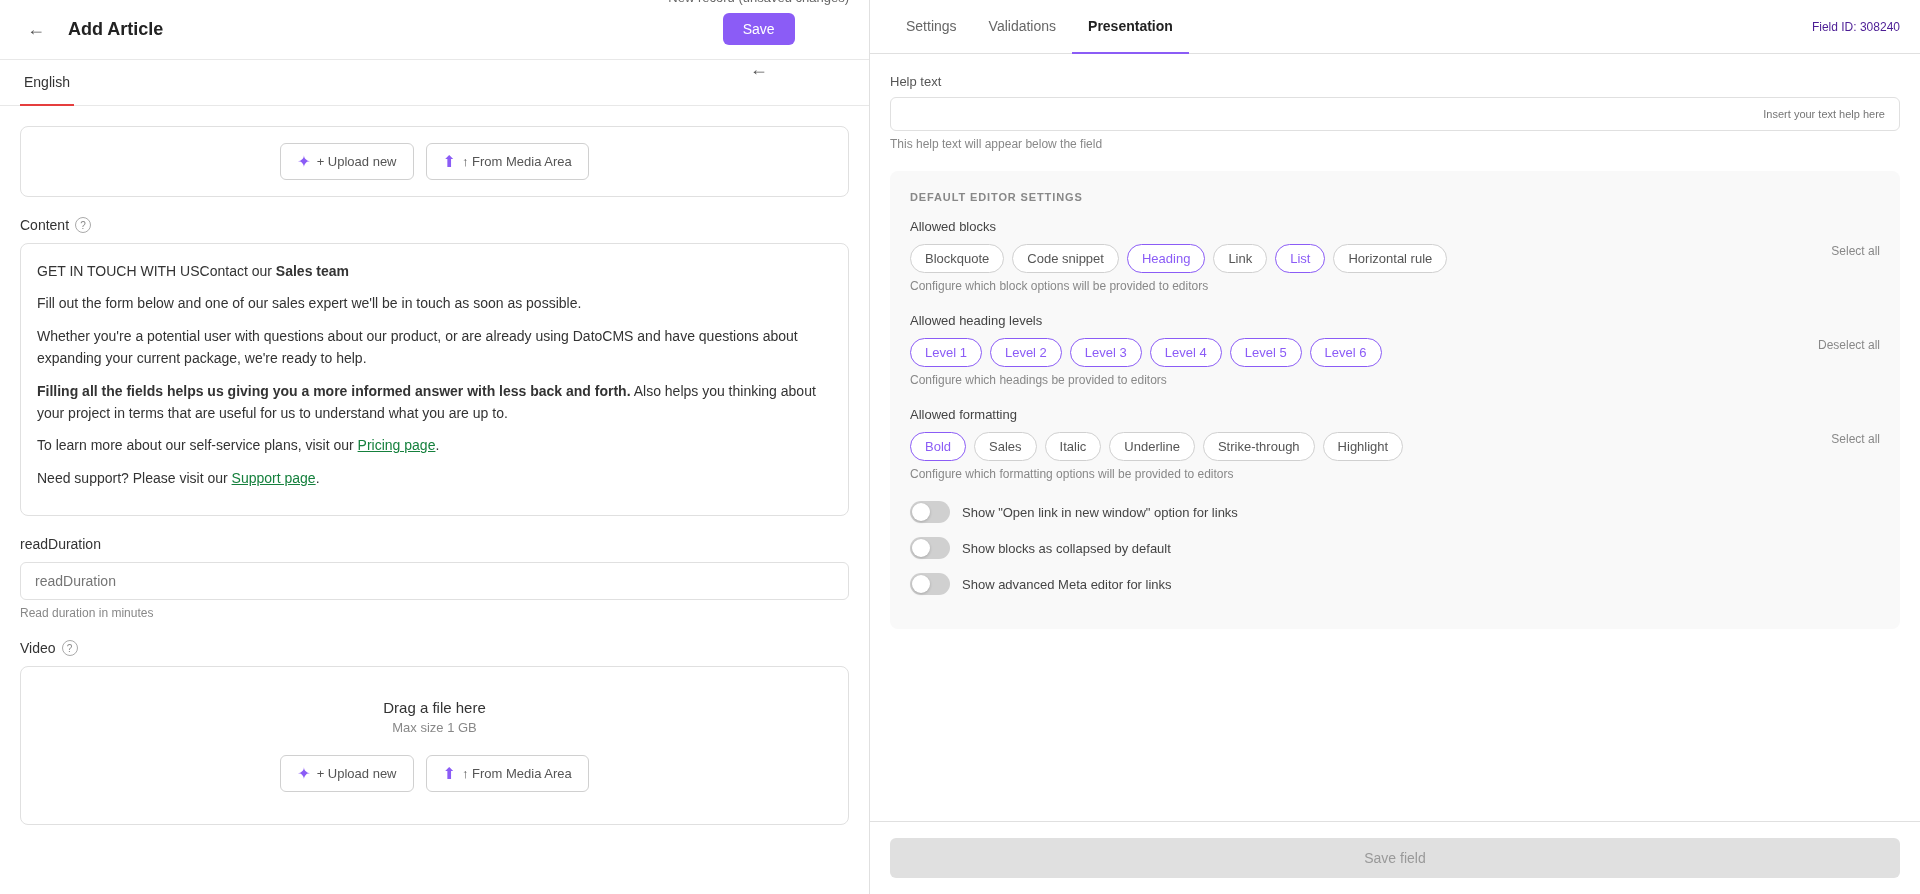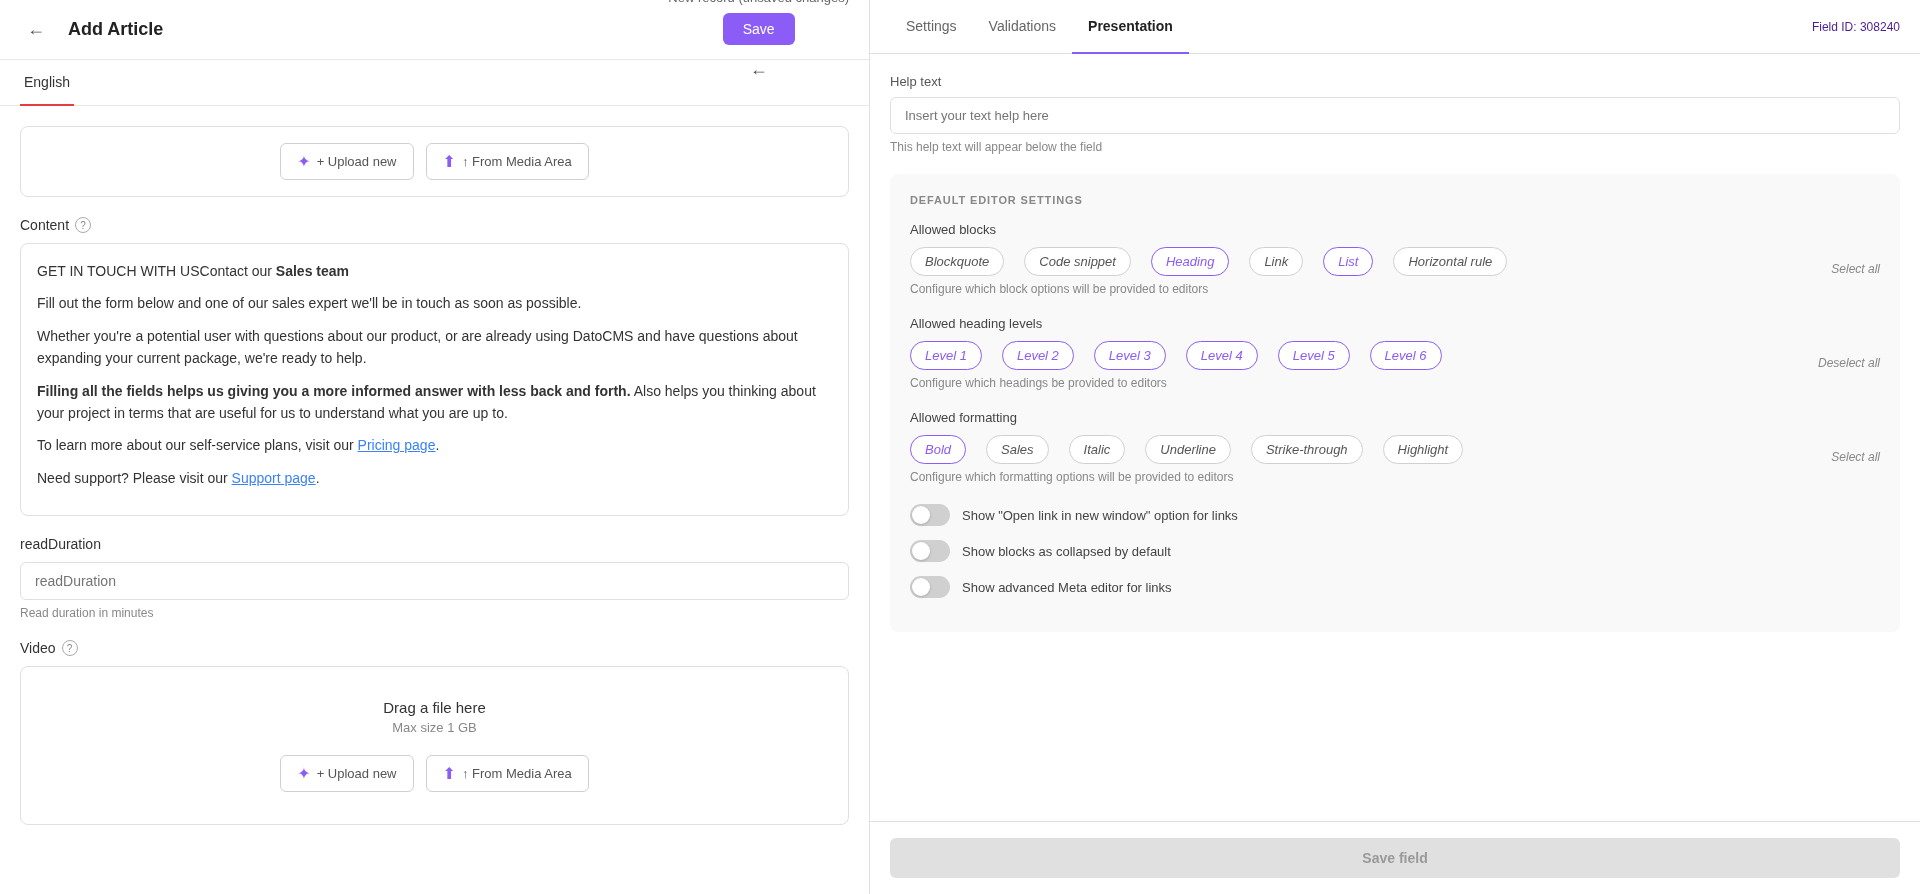--- a/index.html
+++ b/index.html
@@ -25,21 +25,21 @@
     .upload-section { background: #fff; border: 1px solid #e0e0e0; border-radius: 8px; padding: 16px; margin-bottom: 20px; display: flex; justify-content: center; gap: 12px; }
     .upload-btn { display: flex; align-items: center; gap: 6px; padding: 8px 16px; border: 1px solid #d0d0d0; border-radius: 6px; background: #fff; cursor: pointer; font-size: 13px; color: #555; }
     .upload-btn .icon { color: #8b5cf6; font-size: 16px; }
 
     .section-label { font-size: 14px; font-weight: 500; color: #333; margin-bottom: 10px; display: flex; align-items: center; gap: 6px; }
     .section-label .help-icon { width: 16px; height: 16px; border-radius: 50%; border: 1px solid #aaa; display: inline-flex; align-items: center; justify-content: center; font-size: 10px; color: #888; cursor: pointer; }
 
     .content-editor { border: 1px solid #e0e0e0; border-radius: 8px; padding: 16px; background: #fff; margin-bottom: 20px; line-height: 1.6; font-size: 14px; }
     .content-editor p { margin-bottom: 10px; }
     .content-editor strong { font-weight: 700; }
-    .content-editor a { color: #3b82f6; text-decoration: underline; text-align: center; }
+    .content-editor a { color: #15803d; text-decoration: underline; text-align: center; }
 
     .read-duration-section { margin-bottom: 20px; }
     .input-field { width: 100%; padding: 10px 14px; border: 1px solid #e0e0e0; border-radius: 6px; font-size: 14px; color: #999; background: #fff; margin-bottom: 6px; }
     .input-hint { font-size: 12px; color: #888; }
 
     .video-section { margin-bottom: 20px; }
     .video-upload-area { border: 1px solid #e0e0e0; border-radius: 8px; padding: 32px 16px; background: #fff; text-align: center; }
     .drag-title { font-size: 15px; color: #333; margin-bottom: 4px; }
     .drag-subtitle { font-size: 13px; color: #888; margin-bottom: 20px; }
     .video-upload-btns { display: flex; justify-content: center; gap: 12px; }
@@ -49,42 +49,42 @@
 
     .right-tabs { display: flex; border-bottom: 1px solid #e0e0e0; padding: 0 20px; align-items: center; }
     .right-tab { padding: 18px 16px; font-size: 14px; color: #666; cursor: pointer; border-bottom: 2px solid transparent; margin-bottom: -1px; }
     .right-tab.active { color: #222; font-weight: 600; border-bottom: 2px solid #8b5cf6; }
     .field-id { margin-left: auto; font-size: 12px; color: #4c1d95; }
 
     .right-content { flex: 1; overflow-y: auto; padding: 20px; }
 
     .help-text-section { margin-bottom: 20px; }
     .help-text-label { font-size: 13px; color: #555; margin-bottom: 8px; }
-    .help-text-input { width: 100%; padding: 10px 14px; border: 1px solid #e0e0e0; border-radius: 6px; font-size: 13px; color: #999; background: #fff; }
+    .help-text-input { width: 100%; padding: 10px 14px; border: 1px solid #e0e0e0; border-radius: 6px; font-size: 11px; color: #999; background: #fff; text-align: right; }
     .help-text-hint { font-size: 12px; color: #888; margin-top: 6px; }
 
     .settings-section { background: #f9f9f9; border-radius: 8px; padding: 20px; margin-bottom: 16px; }
     .settings-title { font-size: 11px; font-weight: 700; color: #888; letter-spacing: 0.08em; text-transform: uppercase; margin-bottom: 16px; }
 
     .setting-group { margin-bottom: 20px; }
     .setting-group-label { font-size: 13px; font-weight: 500; color: #444; margin-bottom: 10px; }
     .setting-group-hint { font-size: 12px; color: #888; margin-top: 6px; }
 
-    .chips-row { display: flex; flex-wrap: wrap; gap: 20px; align-items: flex-end; font-style: italic; }
+    .chips-row { display: flex; flex-wrap: wrap; gap: 8px; align-items: flex-start; }
     .chip { padding: 6px 14px; border: 1px solid #d0d0d0; border-radius: 20px; font-size: 13px; color: #555; background: #fff; cursor: pointer; }
     .chip.active { border-color: #8b5cf6; color: #8b5cf6; background: #fff; }
     .chip-action { font-size: 12px; color: #888; cursor: pointer; margin-left: auto; }
 
     .toggle-row { display: flex; align-items: center; gap: 12px; margin-bottom: 14px; }
     .toggle { width: 40px; height: 22px; border-radius: 11px; background: #d0d0d0; position: relative; cursor: pointer; flex-shrink: 0; }
     .toggle-knob { width: 18px; height: 18px; border-radius: 50%; background: #fff; position: absolute; top: 2px; left: 2px; box-shadow: 0 1px 3px rgba(0,0,0,0.2); transition: left 0.2s; }
     .toggle-label { font-size: 13px; color: #444; }
 
     .save-field-btn-row { padding: 16px 20px; border-top: 1px solid #e0e0e0; background: #fff; }
-    .save-field-btn { width: 100%; padding: 12px; border: none; border-radius: 6px; background: #e0e0e0; color: #999; font-size: 14px; font-weight: 700; cursor: not-allowed; }
+    .save-field-btn { width: 100%; padding: 12px; border: none; border-radius: 6px; background: #e0e0e0; color: #999; font-size: 14px; font-weight: 400; cursor: not-allowed; }
   </style>
 </head>
 <body>
 
 <div class="left-panel">
 
   <div class="top-bar">
     <button class="back-btn">←</button>
     <span class="page-title">Add Article</span>
     <div class="status-bar">

